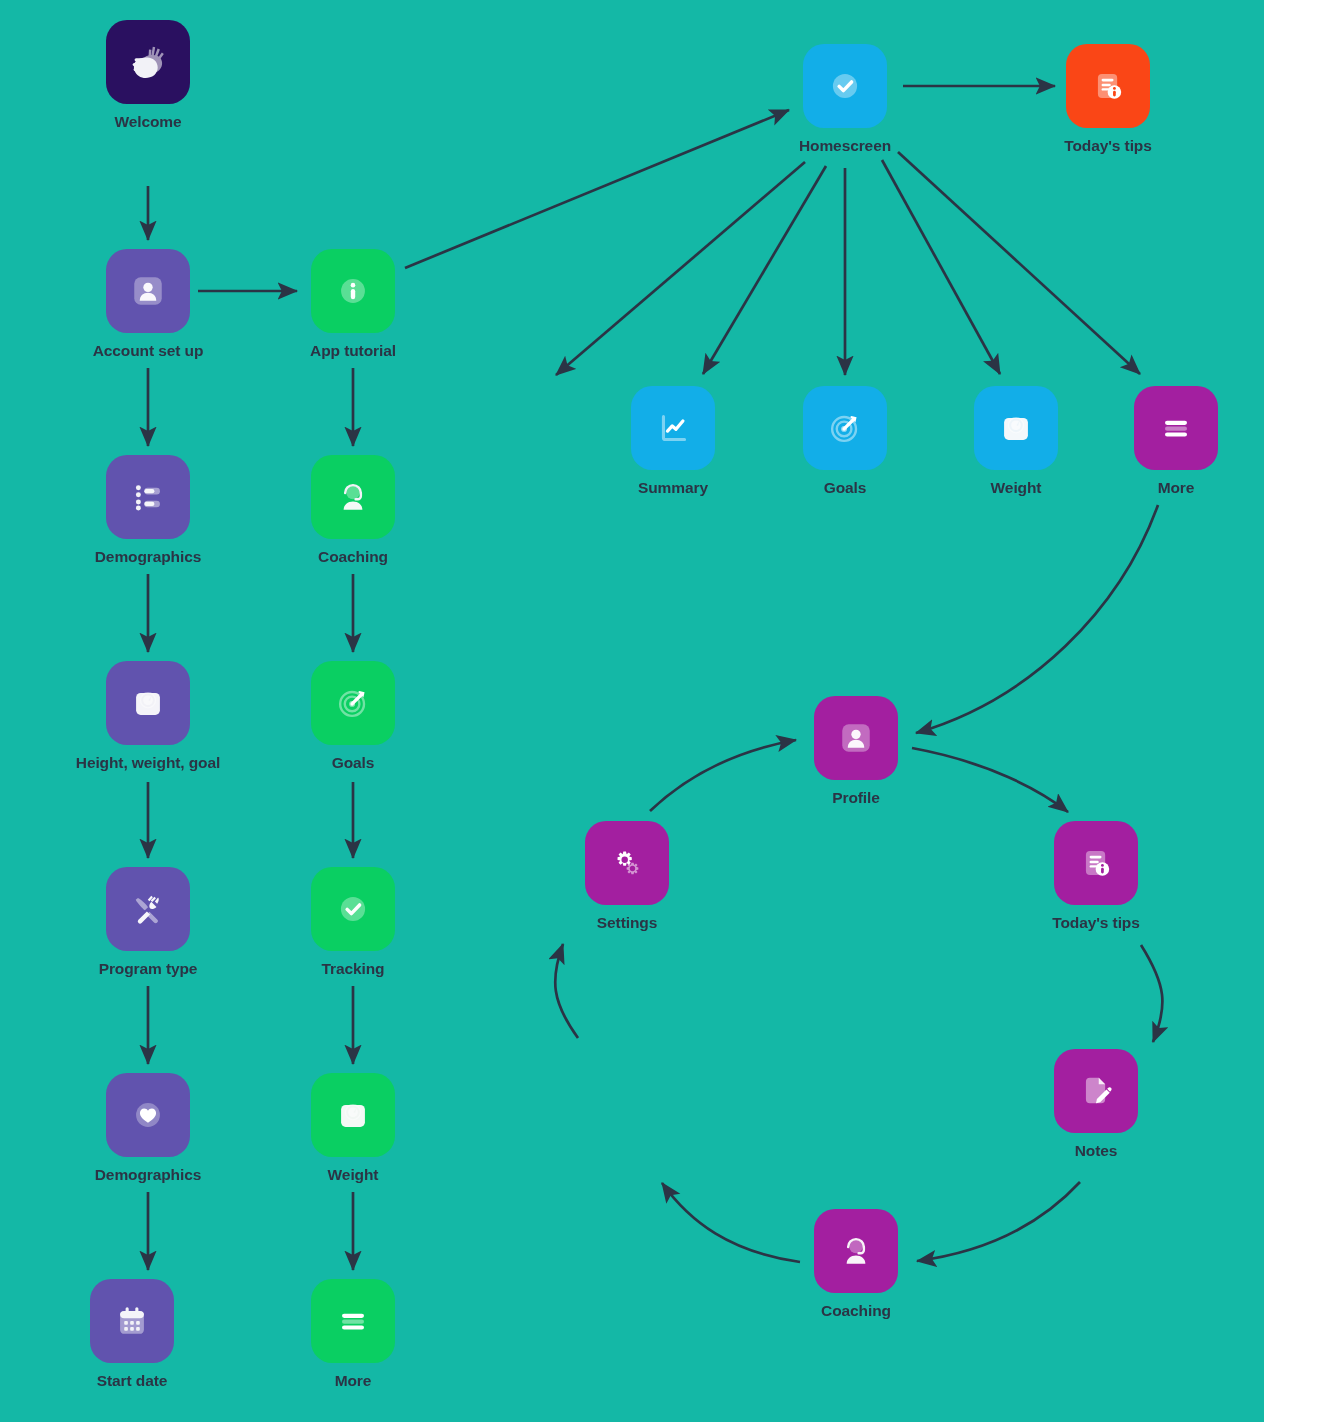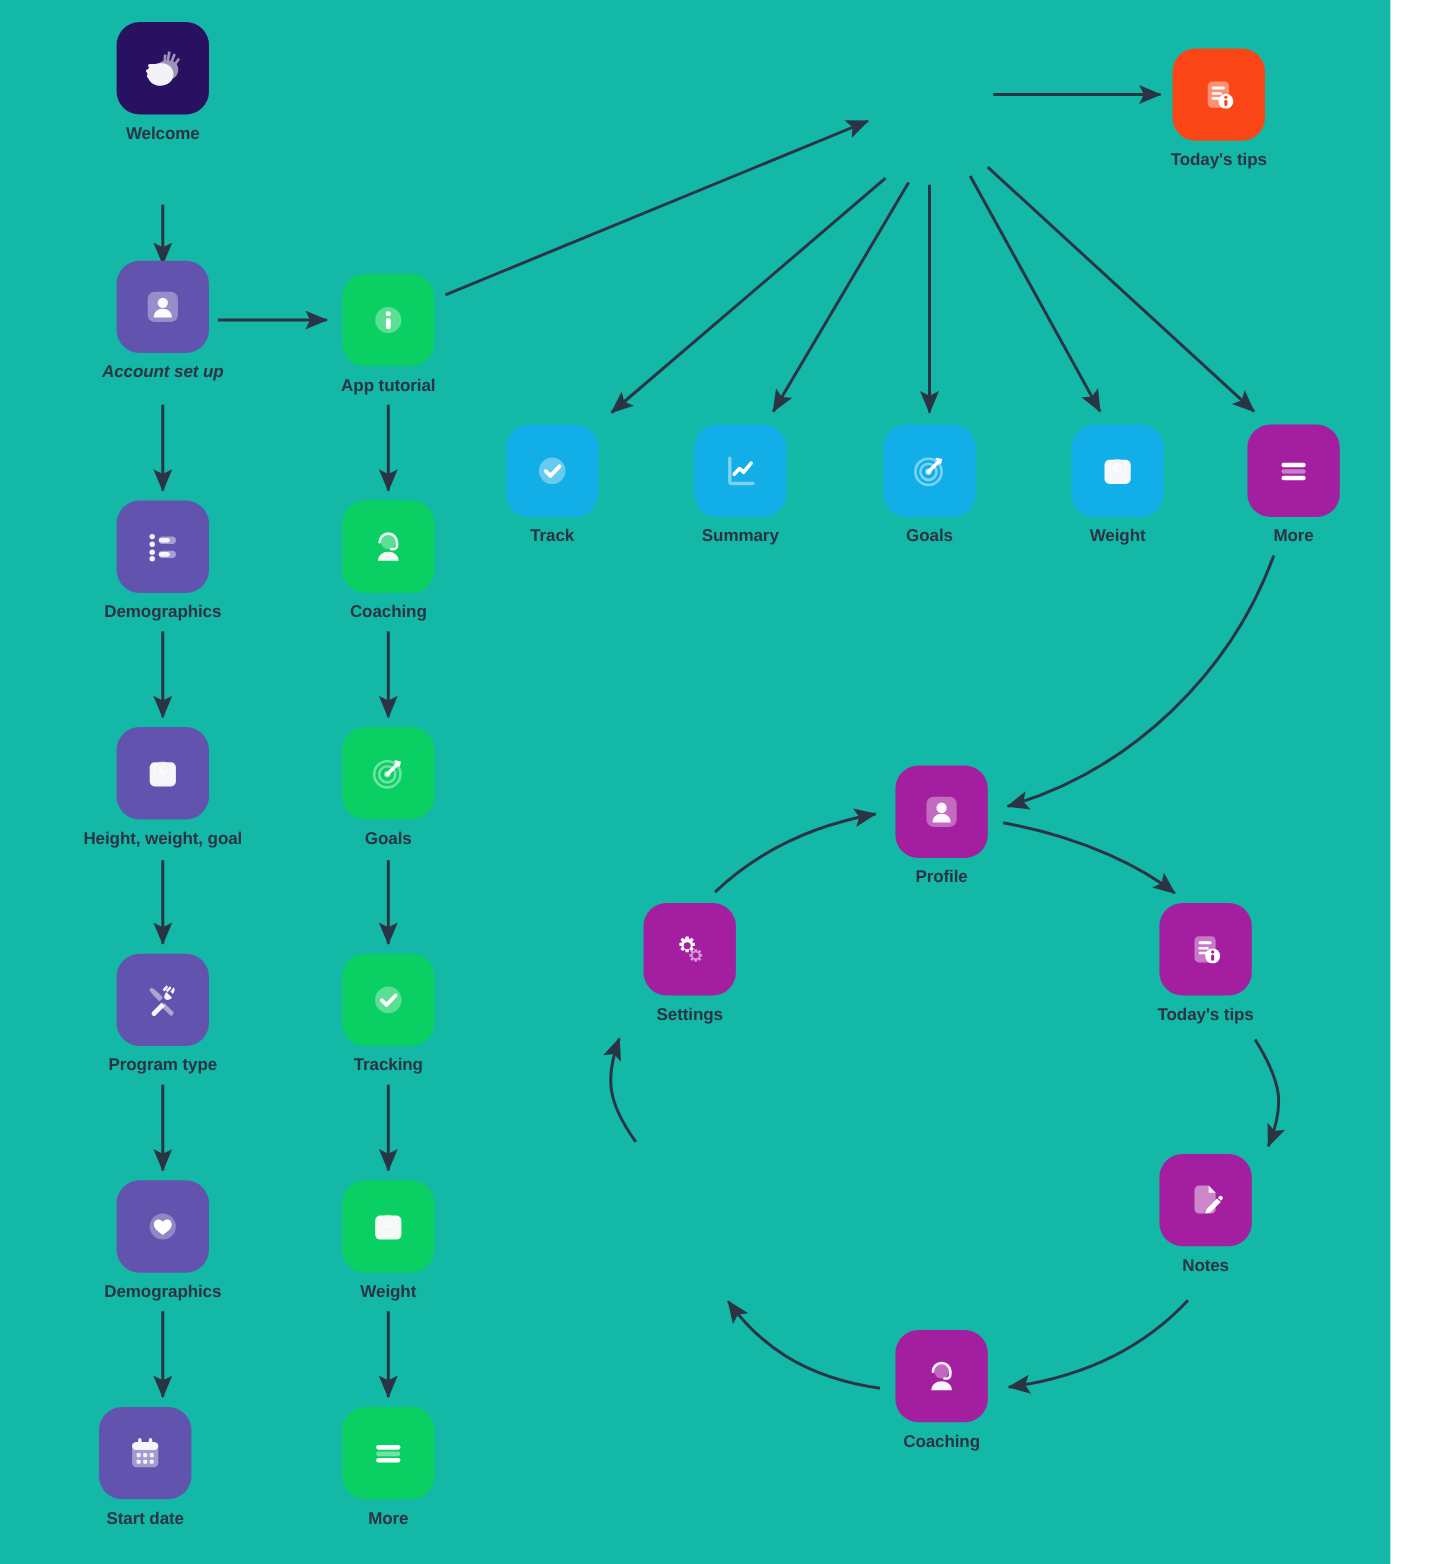--- a/index.html
+++ b/index.html
@@ -116,21 +116,21 @@
           <rect x="10" y="20" width="14" height="3.3" rx="1.6"></rect>
           <rect x="8" y="25" width="16" height="3.3" rx="1.6"></rect>
           <rect x="9" y="30" width="15" height="3.3" rx="1.6"></rect>
           <path d="M14 21 c7-3 16-2 19 4 c3 6 0 13 -7 15 c-7 2 -14 -1 -16 -7 c-1.6-5 -0.6-10 4-12z"></path>
         </g>
       </svg>
     </div>
     <div class="node-label">Welcome</div>
   </div>
 
-  <div class="node" style="left:148px;top:237px;font-style:italic;">
+  <div class="node" style="left:148px;top:249px;">
     <div class="tile" style="background:#6153ae;">
       <svg width="44" height="44" viewBox="0 0 48 48">
         <rect x="9" y="9" width="30" height="30" rx="7" fill="#ffffff" opacity="0.34"></rect>
         <circle cx="24" cy="20" r="5.1" fill="#ffffff" opacity="0.95"></circle>
         <path d="M15 34.5 c0-5.4 4-8.6 9-8.6 s9 3.2 9 8.6z" fill="#ffffff" opacity="0.95"></path>
       </svg>
     </div>
     <div class="node-label">Account set up</div>
   </div>
 
@@ -273,45 +273,45 @@
     <div class="tile" style="background:#0acf62;">
       <svg width="44" height="44" viewBox="0 0 48 48">
         <rect x="12" y="16" width="24" height="4.6" rx="2.3" fill="#ffffff"></rect>
         <rect x="12" y="22.4" width="24" height="4.6" rx="2.3" fill="#ffffff" opacity="0.42"></rect>
         <rect x="12" y="28.8" width="24" height="4.6" rx="2.3" fill="#ffffff"></rect>
       </svg>
     </div>
     <div class="node-label">More</div>
   </div>
 
+  <div class="node" style="left:845px;top:44px;">
+    <div class="tile" style="background:#12aee8;">
+      <svg width="44" height="44" viewBox="0 0 48 48">
+        <circle cx="24" cy="24" r="13.2" fill="#ffffff" opacity="0.36"></circle>
+        <path d="M17.6 24.4 l4.6 4.6 9-9.4" fill="none" stroke="#ffffff" stroke-width="3.8" stroke-linecap="round" stroke-linejoin="round"></path>
+      </svg>
+    </div>
+    <div class="node-label">Homescreen</div>
+  </div>
 
   <div class="node" style="left:1108px;top:44px;">
     <div class="tile" style="background:#fa4616;">
       <svg width="44" height="44" viewBox="0 0 48 48">
         <rect x="13" y="11" width="21" height="26" rx="4.4" fill="#ffffff" opacity="0.40"></rect>
         <rect x="17" y="16" width="13" height="3" rx="1.5" fill="#ffffff"></rect>
         <rect x="17" y="21.6" width="10" height="2.6" rx="1.3" fill="#ffffff"></rect>
         <rect x="17" y="26.4" width="13" height="2.6" rx="1.3" fill="#ffffff"></rect>
         <circle cx="31" cy="30.5" r="7.4" fill="#ffffff"></circle>
         <circle cx="31" cy="26.6" r="1.55" fill="#fa4616"></circle>
         <rect x="29.5" y="29.2" width="3" height="6.2" rx="1.5" fill="#fa4616"></rect>
       </svg>
     </div>
     <div class="node-label">Today's tips</div>
   </div>
 
-  <div class="node" style="left:502px;top:386px;">
-    <div class="tile" style="background:#12aee8;">
-      <svg width="44" height="44" viewBox="0 0 48 48">
-        <circle cx="24" cy="24" r="13.2" fill="#ffffff" opacity="0.36"></circle>
-        <path d="M17.6 24.4 l4.6 4.6 9-9.4" fill="none" stroke="#ffffff" stroke-width="3.8" stroke-linecap="round" stroke-linejoin="round"></path>
-      </svg>
-    </div>
-    <div class="node-label">Track</div>
-  </div>
 
   <div class="node" style="left:673px;top:386px;">
     <div class="tile" style="background:#12aee8;">
       <svg width="44" height="44" viewBox="0 0 48 48">
         <path d="M13.6 11.6 v23 a2 2 0 0 0 2 2 h21" fill="none" stroke="#ffffff" stroke-width="3.4" stroke-linecap="round" opacity="0.45"></path>
         <path d="M18 27.4 l5.2-5.6 4 3.6 7.6-9" fill="none" stroke="#ffffff" stroke-width="3.6" stroke-linecap="round" stroke-linejoin="round"></path>
       </svg>
     </div>
     <div class="node-label">Summary</div>
   </div>

